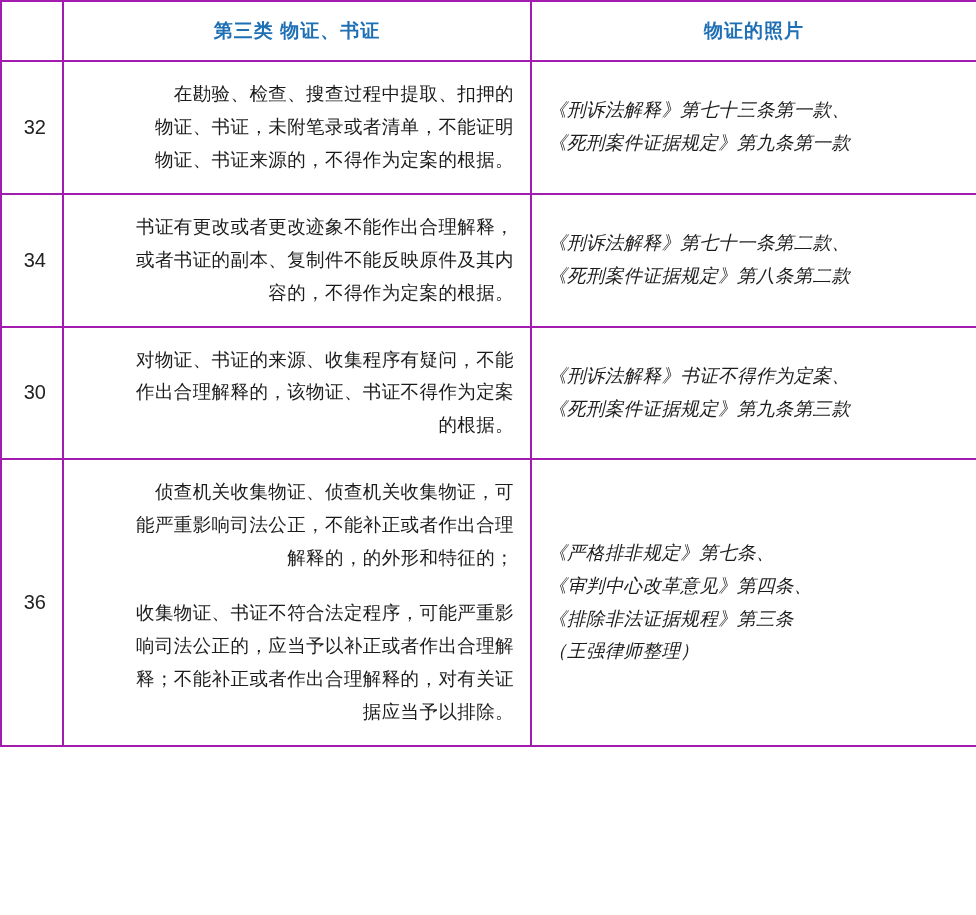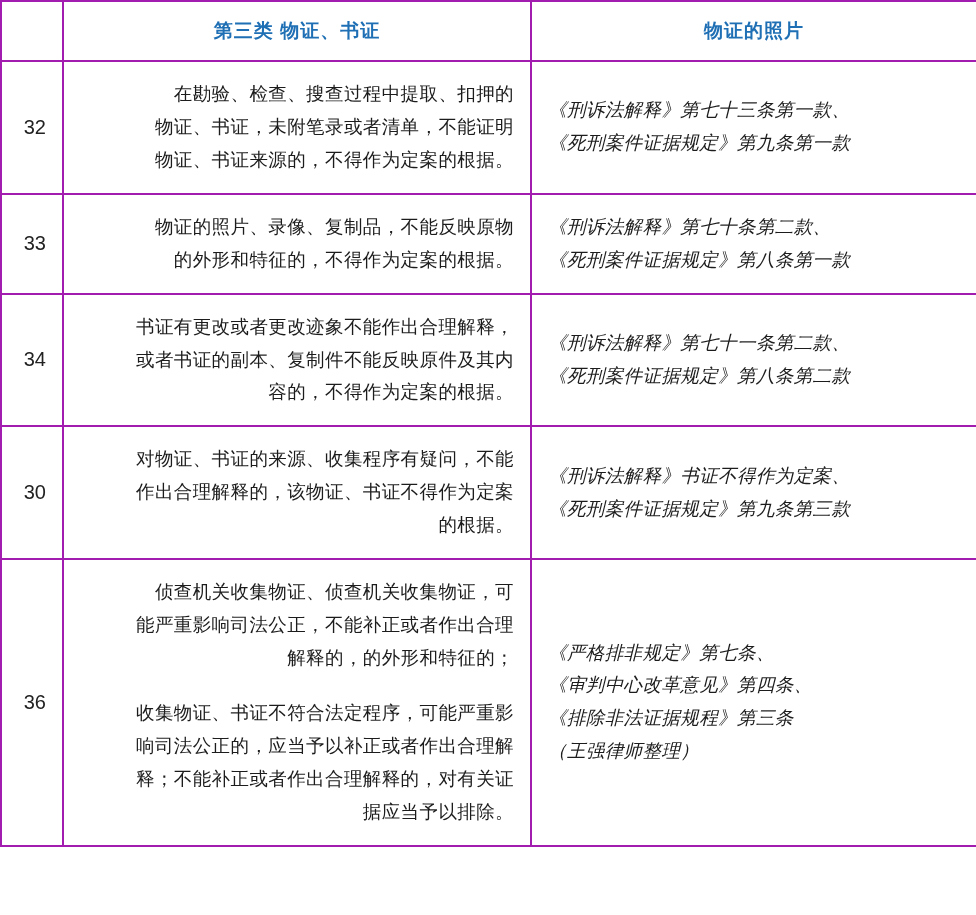--- a/index.html
+++ b/index.html
@@ -93,35 +93,20 @@
           </div>
         </td>
         <td class="cell-basis">
           <div class="para">
             <span class="line">《刑诉法解释》第七十三条第一款、</span>
             <span class="line">《死刑案件证据规定》第九条第一款</span>
           </div>
         </td>
       </tr>
       <tr>
-        <td class="idx">33</td>
-        <td class="cell-text">
-          <div class="para">
-            <span class="line">物证的照片、录像、复制品，不能反映原物</span>
-            <span class="line">的外形和特征的，不得作为定案的根据。</span>
-          </div>
-        </td>
-        <td class="cell-basis">
-          <div class="para">
-            <span class="line">《刑诉法解释》第七十条第二款、</span>
-            <span class="line">《死刑案件证据规定》第八条第一款</span>
-          </div>
-        </td>
-      </tr>
-      <tr>
         <td class="idx">34</td>
         <td class="cell-text">
           <div class="para">
             <span class="line">书证有更改或者更改迹象不能作出合理解释，</span>
             <span class="line">或者书证的副本、复制件不能反映原件及其内</span>
             <span class="line">容的，不得作为定案的根据。</span>
           </div>
         </td>
         <td class="cell-basis">
           <div class="para">

